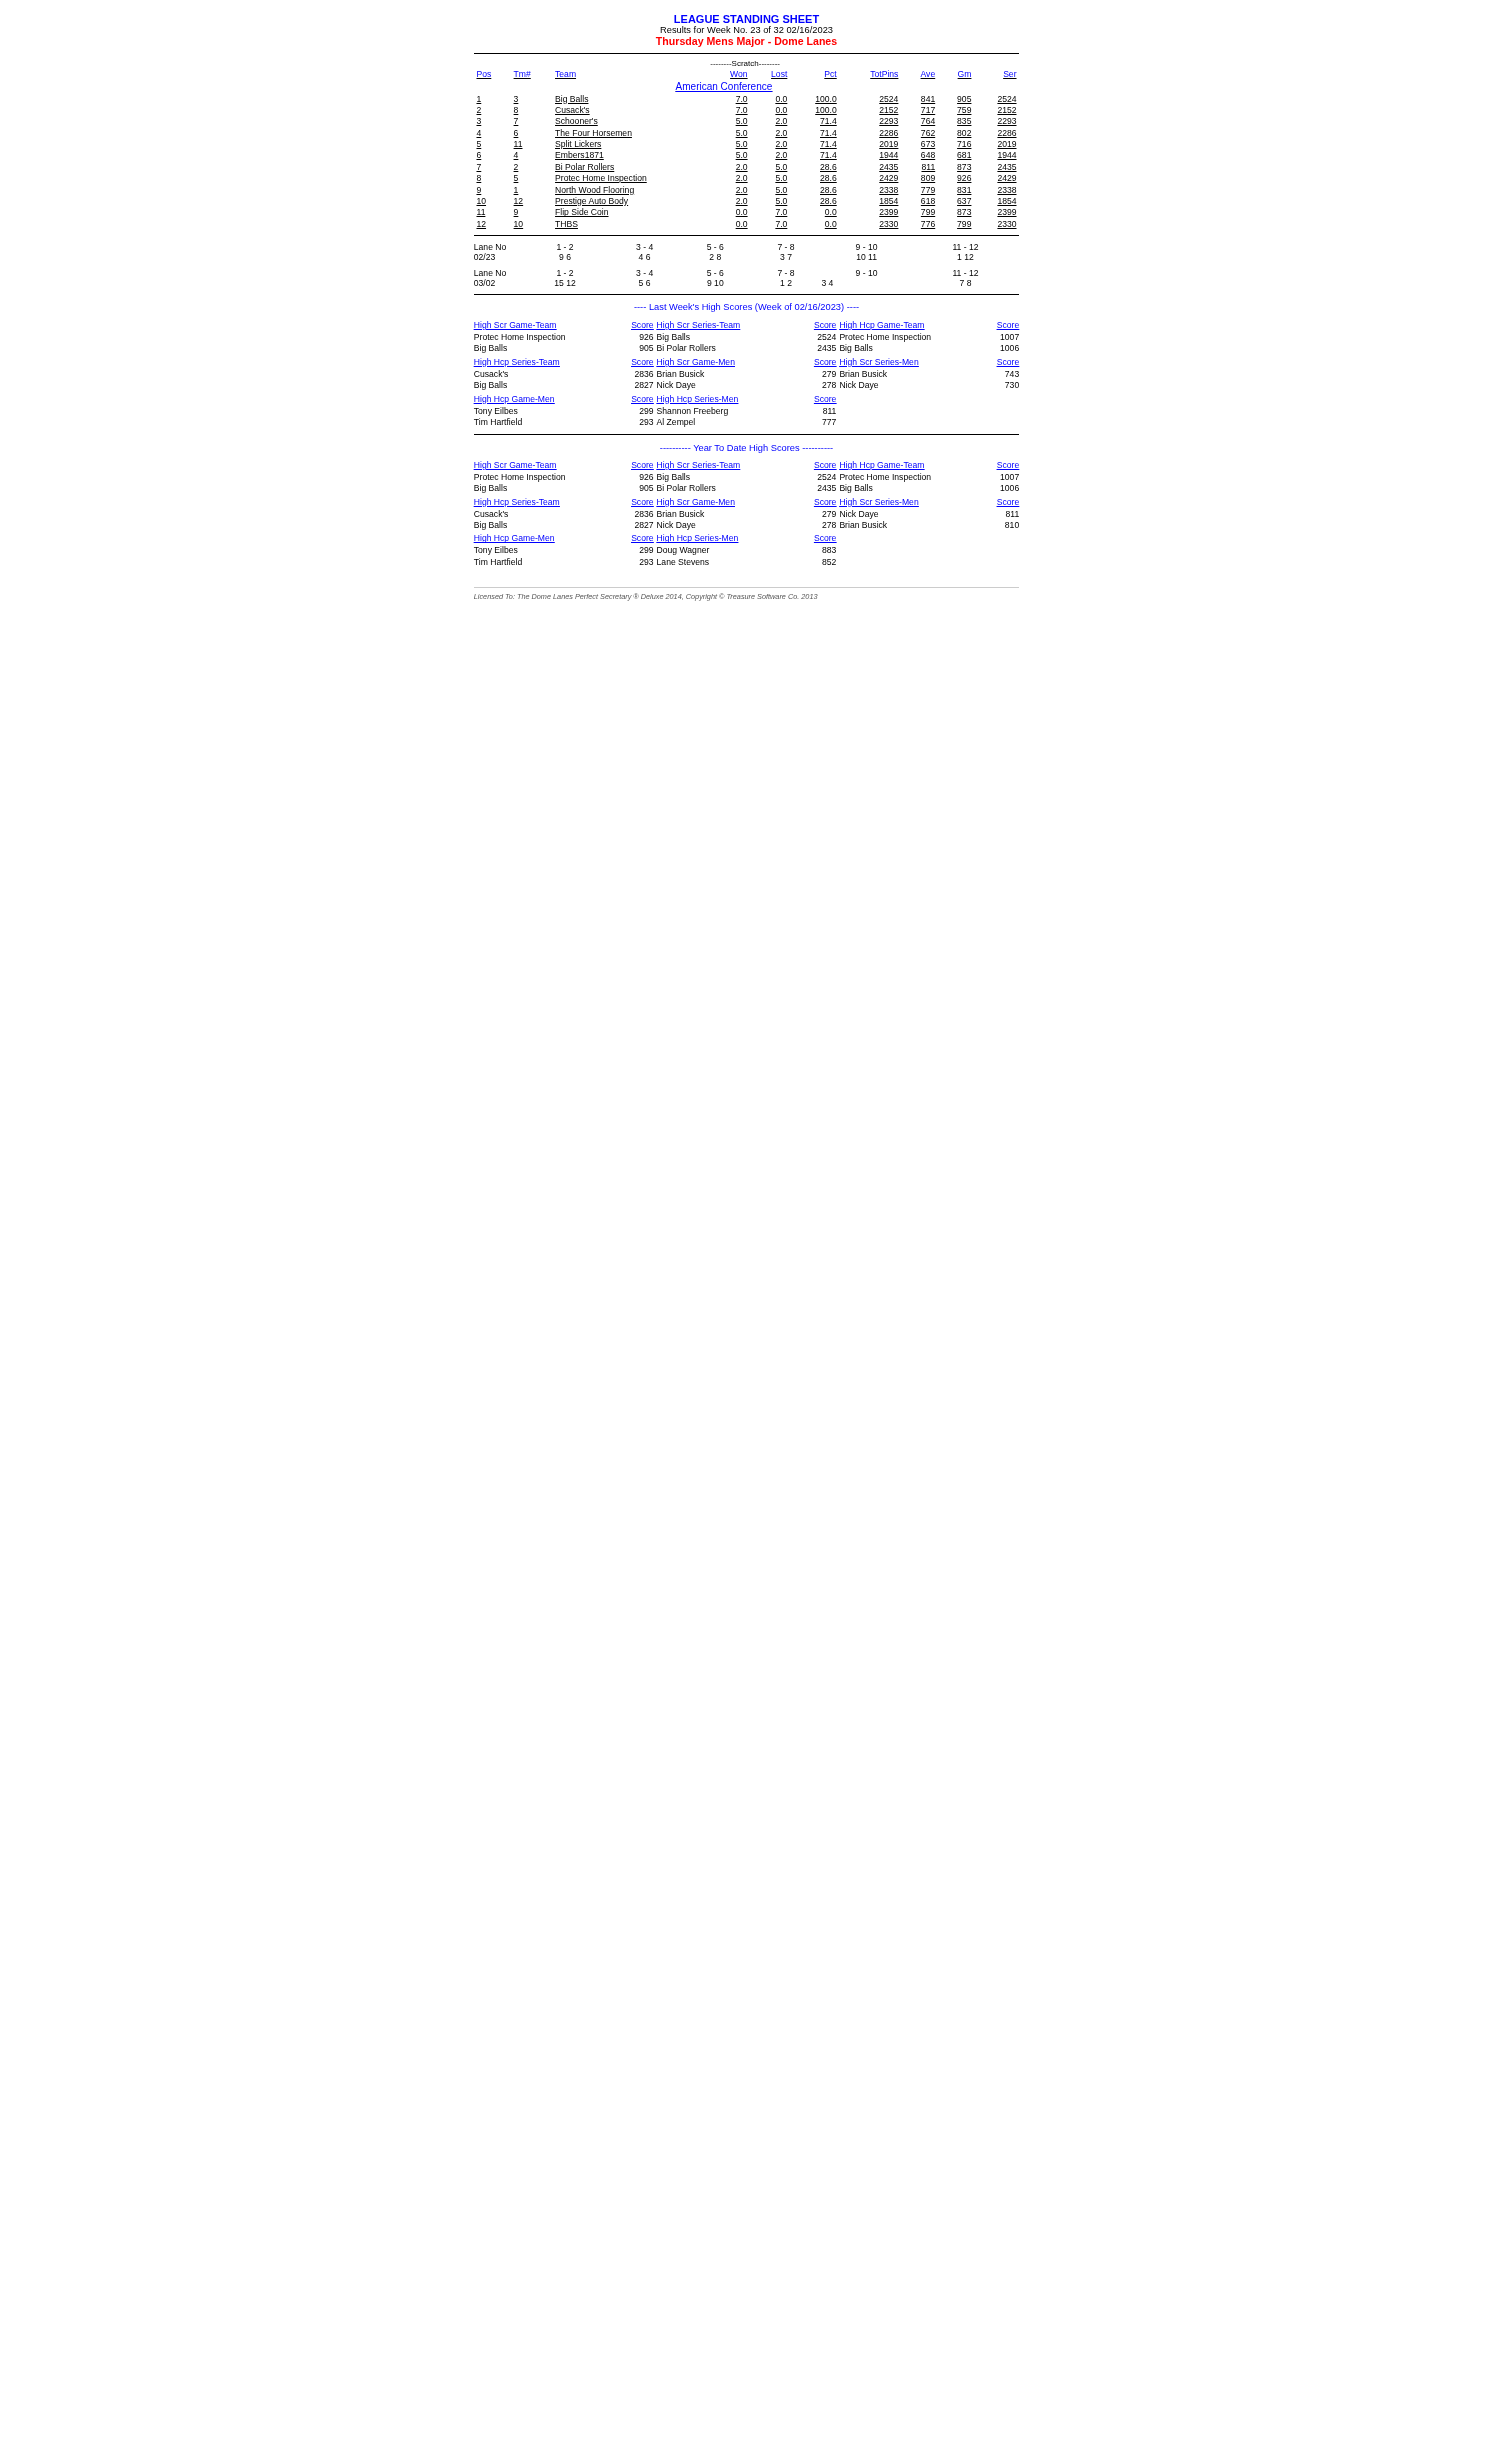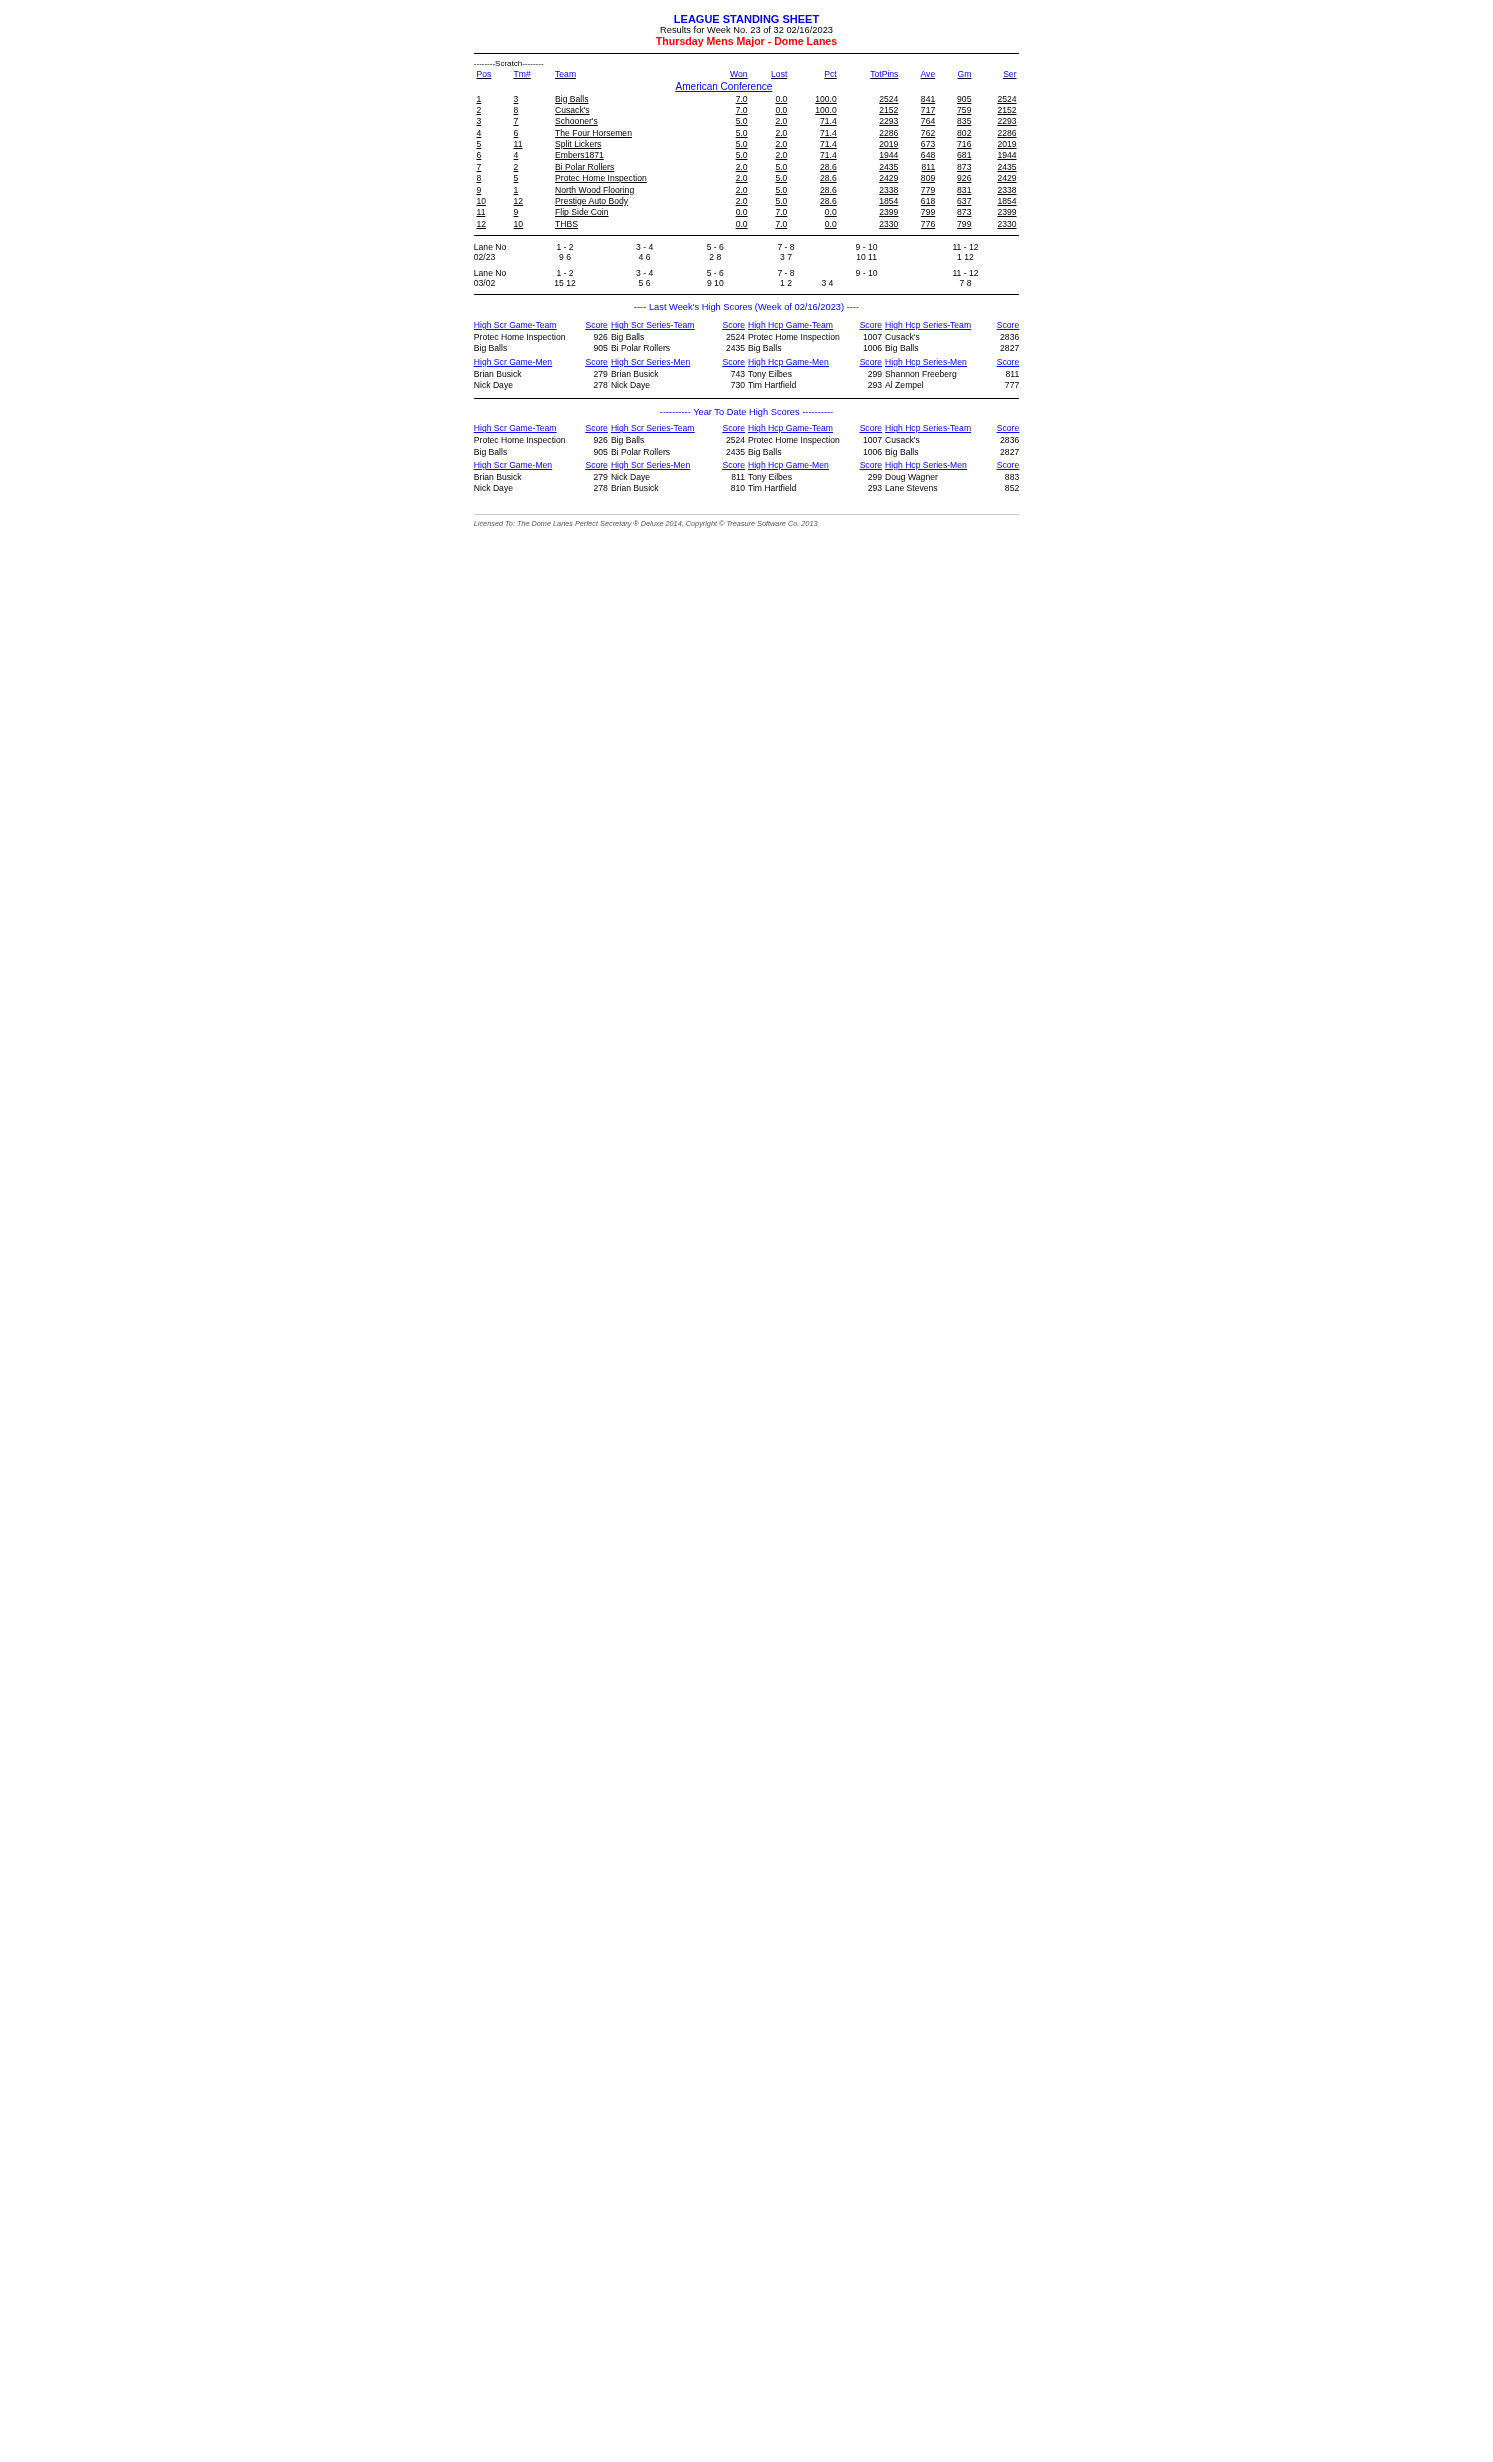--- a/index.html
+++ b/index.html
@@ -66,21 +66,21 @@
       margin: 6.7px 0;
     }
     .high-scores-title {
       text-align: center;
       color: #00f;
       font-size: 9.3px;
       margin: 5.3px 0;
     }
     .scores-grid {
       display: grid;
-      grid-template-columns: 1fr 1fr 1fr 1fr;
+      grid-template-columns: 1fr 1fr 1fr;
       gap: 0 3px;
       font-size: 8.6px;
     }
     .score-category-header {
       color: #00f;
       text-decoration: underline;
       display: flex;
       justify-content: space-between;
       padding: 2.7px 0 1.3px 0;
       font-size: 8.6px;
@@ -103,21 +103,21 @@
     .footer {
       font-size: 7.3px;
       color: #555;
       font-style: italic;
       margin-top: 20px;
       border-top: 0.7px solid #ccc;
       padding-top: 4px;
     }
     .header-scratch-row {
       display: flex;
-      justify-content: flex-start;
+      justify-content: center;
       font-size: 8px;
       padding-right: 2.7px;
     }
   </style>
 </head>
 <body>
 
 <div>
   <div class="page-title">LEAGUE STANDING SHEET</div>
   <div class="subtitle">Results for Week No. 23 of 32    02/16/2023</div>

